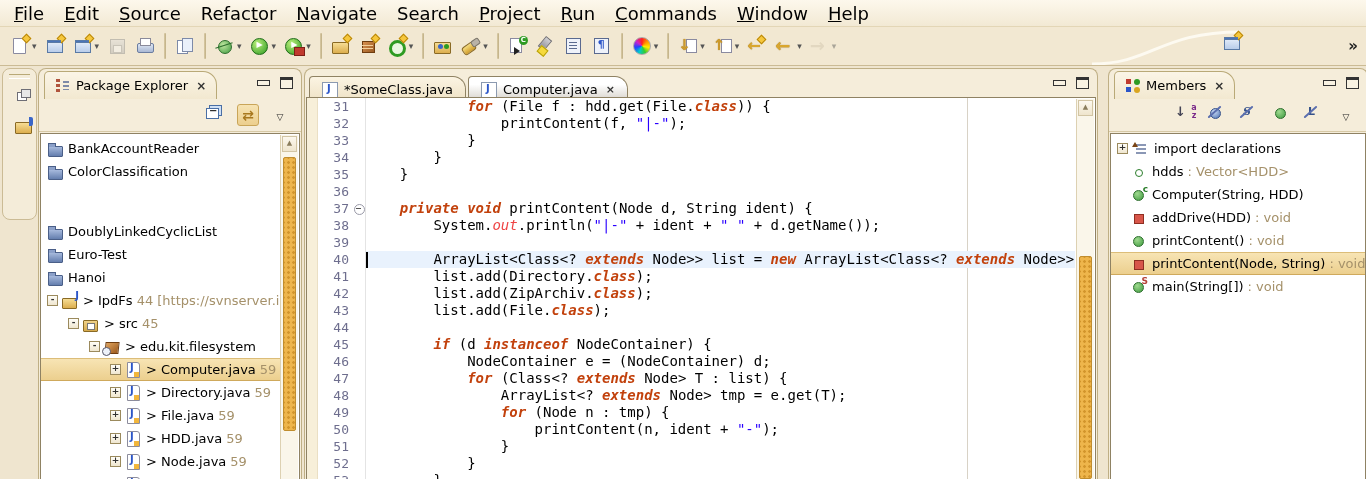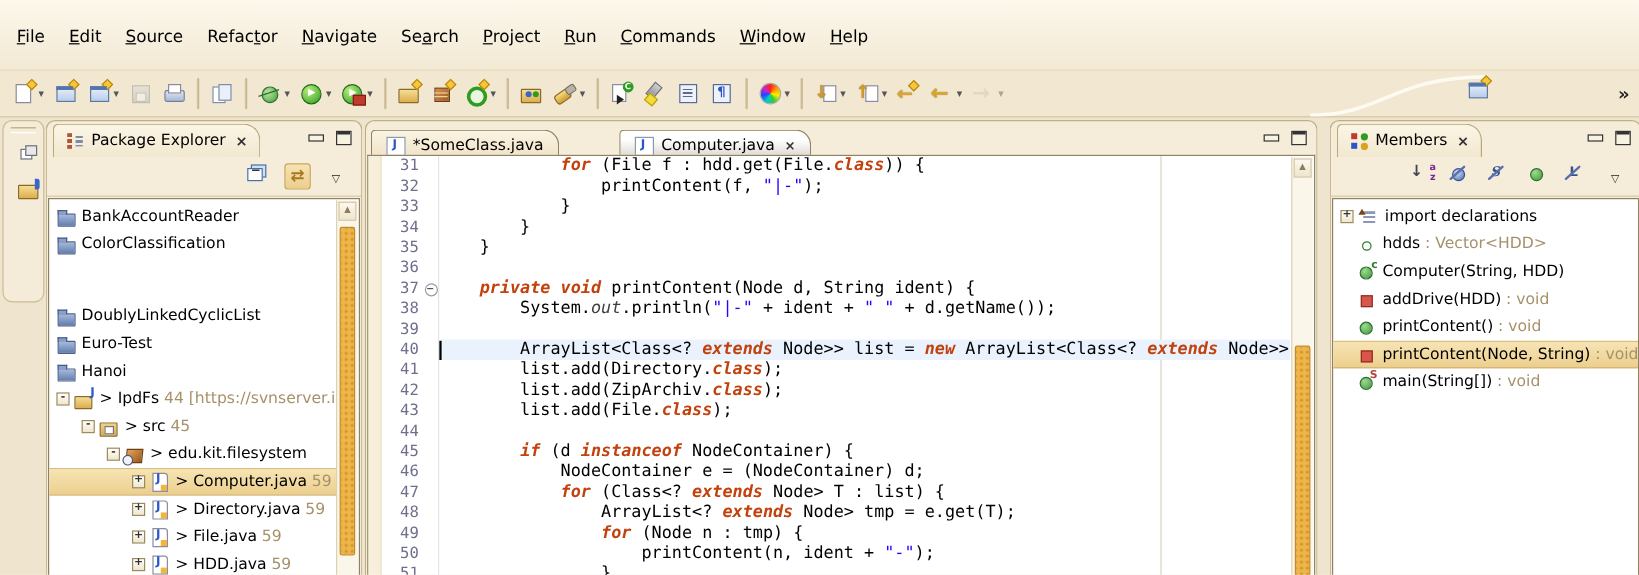--- a/index.html
+++ b/index.html
@@ -1,20 +1,20 @@
 <!DOCTYPE html>
 <html><head>
 <meta charset="utf-8">
 <style>
   html,body{margin:0;padding:0;width:1366px;height:479px;overflow:hidden;
     font-family:"DejaVu Sans","Liberation Sans",sans-serif;background:#f2e9d5;color:#000;}
   u{text-decoration:underline;}
   
-  #menubar{height:26px;display:flex;align-items:flex-end;padding:16px 4px;
-    background:linear-gradient(#fdf8ec,#f2e9d4);border-bottom:1px solid #e3d6b6;font-size:14px;}
+  #menubar{height:26px;display:flex;align-items:center;padding:0 4px;
+    background:linear-gradient(#fdf8ec,#f2e9d4);border-bottom:1px solid #e3d6b6;font-size:18px;}
   .menu-item{padding:3px 10px;cursor:default;}
   
   #toolbar{position:relative;height:38px;display:flex;align-items:center;padding:0 6px;
     background:#f2e8d2;border-bottom:1px solid #cbbb95;}
   .tsep{width:2px;height:26px;margin:0 5px;background:linear-gradient(90deg,#d9cba6,#bfae84);border-radius:1px;flex:none;}
   .tbtn{display:inline-flex;align-items:center;border:none;background:transparent;padding:2px 3px;margin:0 1px;cursor:default;}
   .tbtn.disabled{opacity:.45;}
   .dd{font-size:9px;color:#555;margin-left:2px;}
   #tbright{position:absolute;right:8px;top:0;height:38px;display:flex;align-items:center;gap:26px;}
   #persp{position:absolute;left:1218px;top:4px;}
@@ -137,38 +137,38 @@
   .mic-field-default::before{content:"";position:absolute;left:5px;top:5px;width:6px;height:6px;border-radius:50%;border:1.5px solid #2c7e2c;background:#fff;}
   .mic-method-public::before{content:"";position:absolute;left:3px;top:3px;width:9px;height:9px;border-radius:50%;background:radial-gradient(circle at 35% 30%,#9fd98f,#3f9b3f);border:1px solid #2c6e2c;}
   .mic-method-private::before{content:"";position:absolute;left:4px;top:4px;width:8px;height:8px;background:#d8564a;border:1px solid #8f2f22;}
   .adorn{position:absolute;right:0;top:-3px;font:bold 9px "DejaVu Sans";}
   .adorn-c{color:#2c7e2c;}
   .adorn-S{color:#b5443a;}
   
   #etabs{position:absolute;left:4px;top:1px;height:32px;display:flex;align-items:flex-end;gap:2px;}
   .etab{height:25px;display:inline-flex;align-items:center;gap:6px;padding:0 12px;border:1px solid #8f8263;border-bottom:none;
     border-radius:4px 13px 0 0;background:linear-gradient(#fbf4e3,#eee1c4);font-size:13px;}
-  .etab.active{background:linear-gradient(#ffffff 30%,#d4cfc7);margin-left:48px;}
+  .etab.active{background:linear-gradient(#ffffff 30%,#d4cfc7);}
   .ic-java-tab{position:relative;width:14px;height:14px;background:#fff;border:1px solid #8c9ab0;flex:none;}
   .ic-java-tab::before{content:"J";position:absolute;left:4px;top:0px;font:bold 10px "DejaVu Sans";color:#2b55c8;}
   .etab .vclose{font-size:11px;}
   #editor-content{top:28px;}
   #ann-ruler{position:absolute;left:0;top:0;bottom:0;width:10px;background:#f7efd9;border-right:1px solid #eadfc4;}
   #gutter{position:absolute;left:10px;top:0;bottom:0;width:36px;text-align:right;color:#6e6e8e;
     font:13px/17px "DejaVu Sans Mono",monospace;padding-right:0;}
   #gutter div{height:17px;padding-right:4px;}
   #foldcol{position:absolute;left:46px;top:0;bottom:0;width:12px;border-right:1px solid #e4e4e4;}
   .fold-marker{position:absolute;left:1px;width:9px;height:9px;border:1px solid #9a9aa8;border-radius:50%;background:#fff;}
   .fold-marker::before{content:"";position:absolute;left:1px;top:3px;width:5px;height:1px;background:#555;}
   #code{position:absolute;left:59px;top:0;right:20px;bottom:0;overflow:hidden;}
   .cline{position:relative;height:17px;white-space:pre;font:14px/17px "DejaVu Sans Mono",monospace;}
   .cline.cur{background:#e9f2fd;}
   .kw{color:#c2410c;font-weight:bold;font-style:italic;}
   .str{color:#2a00ff;}
-  .sf{color:#404040;font-style:italic;}
+  .sf{color:#ef4444;font-style:italic;}
   #print-margin{position:absolute;left:601px;top:0;bottom:0;width:1px;background:#d8d2c6;}
   #cursor{position:absolute;left:0;width:2px;height:16px;background:#000;}
   
   .scroll-v{position:absolute;right:1px;top:1px;bottom:0;width:17px;background:#faf6ea;border-left:1px solid #ddd1b2;}
   .sb-up{position:absolute;left:1px;right:1px;top:1px;height:14px;background:linear-gradient(#fcf8ee,#efe5cd);border:1px solid #d2c5a4;
     font-size:7px;color:#8a7d5c;text-align:center;line-height:13px;}
   .sb-thumb{position:absolute;left:2px;right:2px;border:1px solid #c08d2e;border-radius:2px;background:#eeb54b;
     background-image:radial-gradient(#d2952c 1px,transparent 1.6px);background-size:5px 5px;background-position:2px 2px;}
 </style>
 </head>

